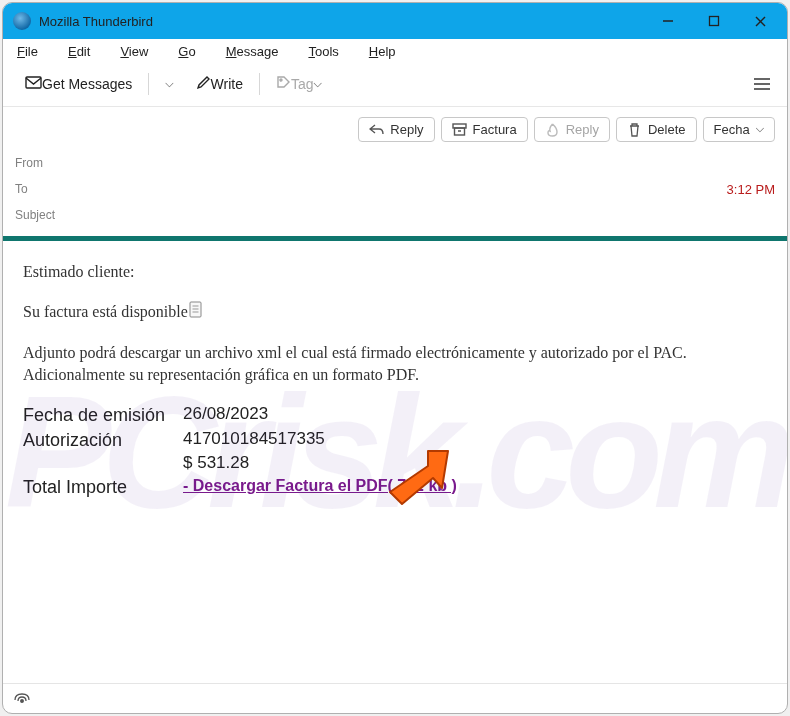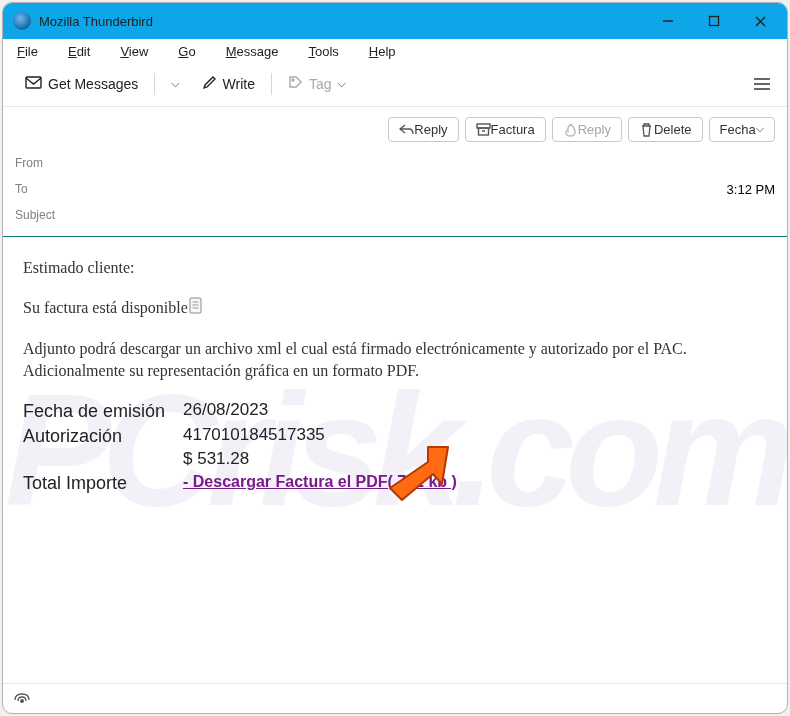--- a/index.html
+++ b/index.html
@@ -54,55 +54,54 @@
       display: flex;
       align-items: center;
       padding: 6px 10px 8px 14px;
       gap: 6px;
       border-bottom: 1px solid #e7e7e7;
       height: 44px;
     }
     .btnplain {
       display: inline-flex;
       align-items: center;
-      gap: 6px;
       font-size: 14px;
       padding: 4px 8px;
       color: #222;
       background: transparent;
       border: none;
     }
     .vsep { width:1px; height:22px; background:#d7d7d7; margin:0 2px; }
     .chev { font-size: 11px; color:#666; }
     .toolbar .flex1 { flex:1; }
     .hamb { width:30px; text-align:center; }
     .hamb svg { display:block; margin:auto; }
     .actionbar {
       display: flex;
       justify-content: flex-end;
       padding: 10px 12px 8px;
       gap: 6px;
     }
     .abtn {
-      display:inline-flex; align-items:flex-start; 
+      display:inline-flex; align-items:flex-start; gap:6px;
       border:1px solid #c8c8c8; border-radius:4px;
       background:#fff; padding:4px 10px; font-size:13px; color:#333;
     }
     .abtn.disabled { color:#a5a5a5; }
     .abtn .ic { width:15px; height:15px; display:inline-flex;align-items:center;justify-content:center; }
     .headers {
       padding: 0 12px 8px;
       font-size: 12px;
       color: #808080;
-      border-bottom: 1px solid #0f766e;
+      border-bottom: 5px solid #0f766e;
     }
     .hrow { display:flex; align-items:center; height: 26px; }
     .hrow .lbl { width:70px; }
     .hrow .val { flex:1; }
-    .hrow .time { color:#000000; font-size:13px; }
+    .hrow .time { color:#b91c1c; font-size:13px; }
     .body {
       flex:1;
       padding: 20px 20px;
       font-size: 16px;
       color:#333;
       line-height: 1.35;
       position: relative;
       overflow: hidden;
     }
     .body p { margin-bottom: 18px; font-family: Liberation Serif, serif; }

